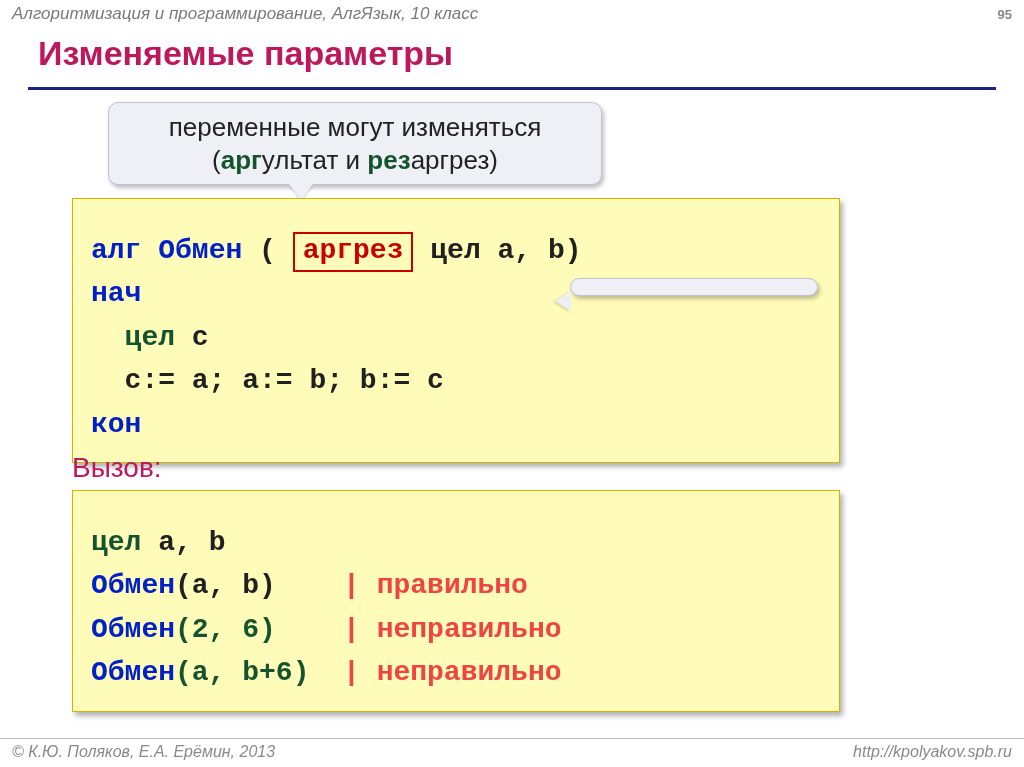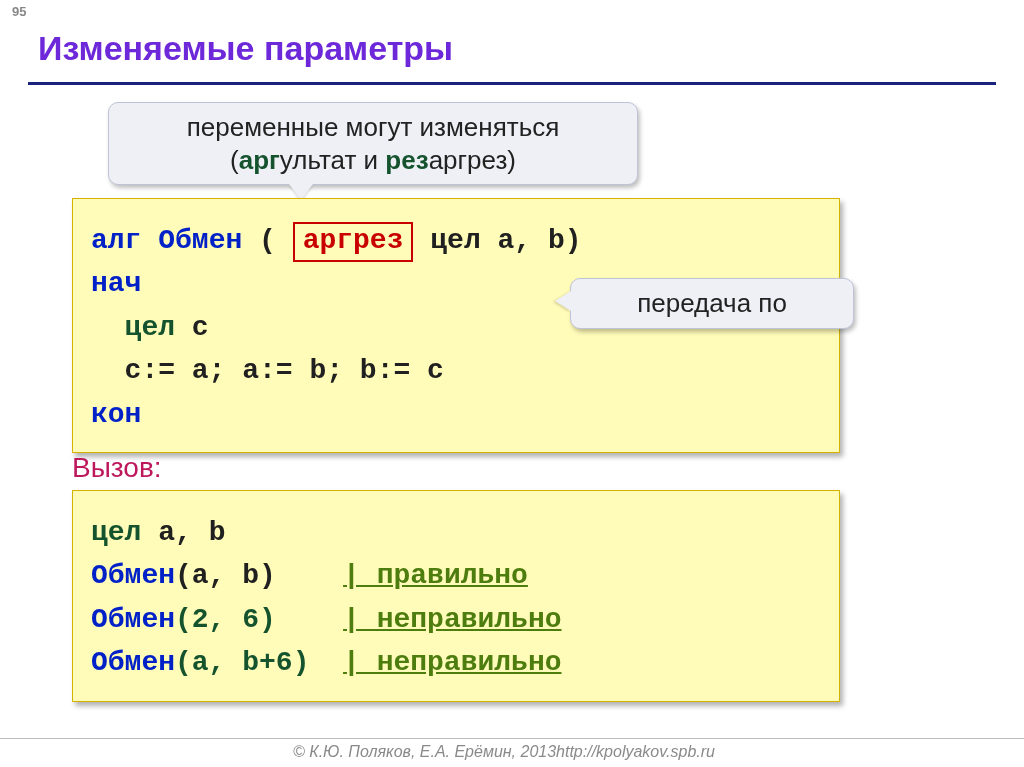--- a/index.html
+++ b/index.html
@@ -29,28 +29,28 @@
   }
   .rule {
     border: 0;
     border-top: 3px solid #1a237e;
     margin: 0 28px;
   }
   .title {
     margin: 8px 30px 14px 38px;
     font-weight: bold;
     font-size: 34px;
-    color: #6d28d9;
+    color: #be185d;
   }
   .callout {
     position: absolute;
     background: #eef0f6;
     border: 1px solid #bfc3d6;
     border-radius: 10px;
-    padding: 8px 26px;
+    padding: 8px 8px;
     font-size: 26px;
     color: #222;
     text-align: center;
     box-shadow: 2px 3px 4px rgba(0,0,0,0.25);
     line-height: 1.25;
   }
   .callout-top { left: 108px; top: 102px; width: 476px; }
   .callout-top .tail {
     position: absolute;
     left: 180px; bottom: -16px;
@@ -71,61 +71,62 @@
     filter: drop-shadow(-2px 1px 1px rgba(0,0,0,0.15));
   }
   .codebox {
     background: #fffbb8;
     border: 1px solid #d3b300;
     box-shadow: 3px 4px 5px rgba(0,0,0,0.3);
     font-family: "Courier New", monospace;
     font-size: 28px;
     font-weight: bold;
     color: #222;
-    padding: 20px 18px 16px 18px;
+    padding: 30px 18px 16px 18px;
     line-height: 1.55;
     white-space: pre;
   }
   .codebox1 { position:absolute; left: 72px; top: 198px; width: 730px; }
   .codebox2 { position:absolute; left: 72px; top: 490px; width: 730px; }
   .k-blue { color: #0020c8; }
   .k-red  { color: #14532d; }
-  .k-green{ color: #4d7c0f; text-decoration: underline; }
+  .k-green{ color: #ef4444; }
   .k-black{ color: #202020; }
   .framed {
     display: inline-block;
     border: 2px solid #c80000;
     color: #c80000;
     padding: 0 8px 2px 8px;
     background: #fffbb8;
     line-height: 1.2;
   }
   .section-label {
     position: absolute;
     left: 72px; top: 452px;
     color: #be185d;
     font-size: 28px;
   }
   .footer {
     position: absolute;
     bottom: 6px; left: 0; right: 0;
-    padding: 4px 28px 0 12px;
+    padding: 4px 12px 0 12px;
     display: flex;
-    justify-content: center;
+    justify-content: space-between;
     color: #8a8a8a;
     font-style: italic;
     font-size: 16px;
     border-top: 1px solid #bbb;
   }
   .bold { font-weight: bold; }
 </style>
 </head>
 <body>
 
 <div class="header">
+  <span>Алгоритмизация и программирование, АлгЯзык, 10 класс</span>
   <span class="page-num">95</span>
 </div>
 
 <div class="title">Изменяемые параметры</div>
 <hr class="rule">
 
 <div class="callout callout-top">
   <div>переменные могут изменяться</div>
   <div>
     <span>(</span><span class="k-red bold">арг</span><span>ультат и </span><span class="k-red bold">рез</span><span>аргрез)</span>
@@ -133,21 +134,20 @@
   <div class="tail"></div>
 </div>
 
 <div class="codebox codebox1"><span class="k-blue">алг</span><span class="k-blue"> Обмен </span><span class="k-black">( </span><span class="framed">аргрез</span><span class="k-black"> цел a, b)</span>
 <span class="k-blue">нач</span>
   <span class="k-red">цел</span><span class="k-black"> c</span>
 <span class="k-black">  c:= a; a:= b; b:= c</span>
 <span class="k-blue">кон</span></div>
 
 <div class="callout callout-right">
-  <div>передача по</div>
   <div class="tail"></div>
 </div>
 
 <div class="section-label">Вызов:</div>
 
 <div class="codebox codebox2"><span class="k-red">цел</span><span class="k-black"> a, b</span>
 <span class="k-blue">Обмен</span><span class="k-black">(a, b)</span><span>    </span><span class="k-green">| правильно</span>
 <span class="k-blue">Обмен</span><span class="k-red">(2, 6)</span><span>    </span><span class="k-green">| неправильно</span>
 <span class="k-blue">Обмен</span><span class="k-red">(a, b+6)</span><span>  </span><span class="k-green">| неправильно</span></div>
 

